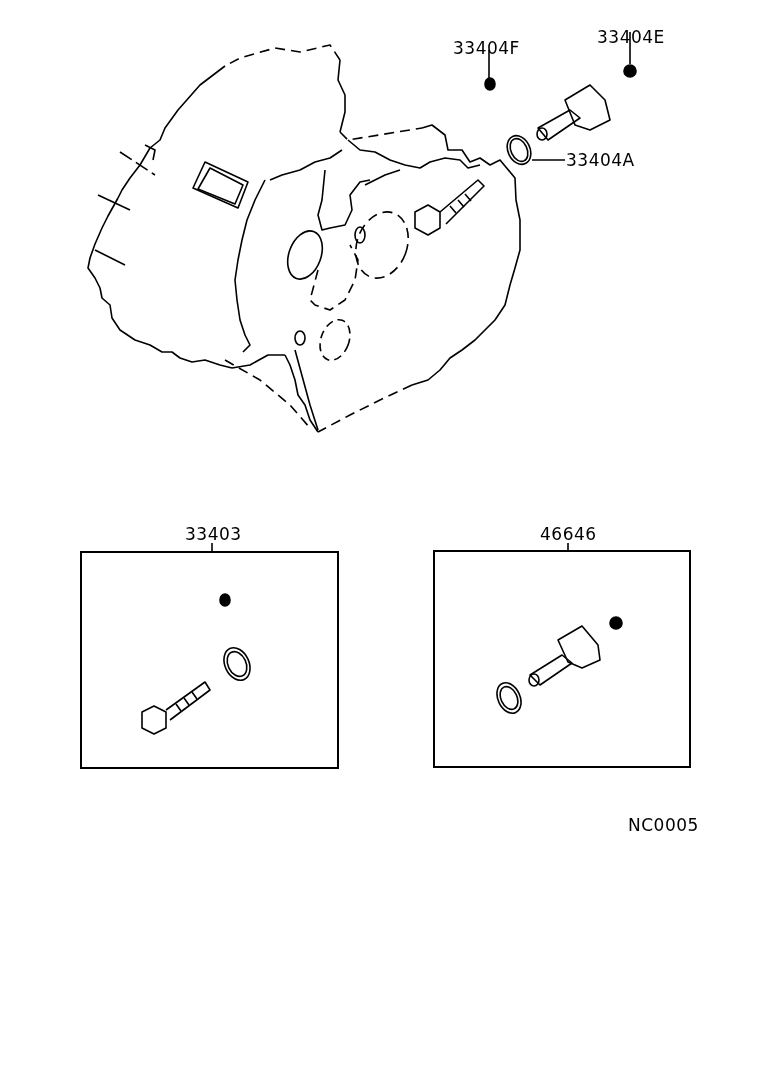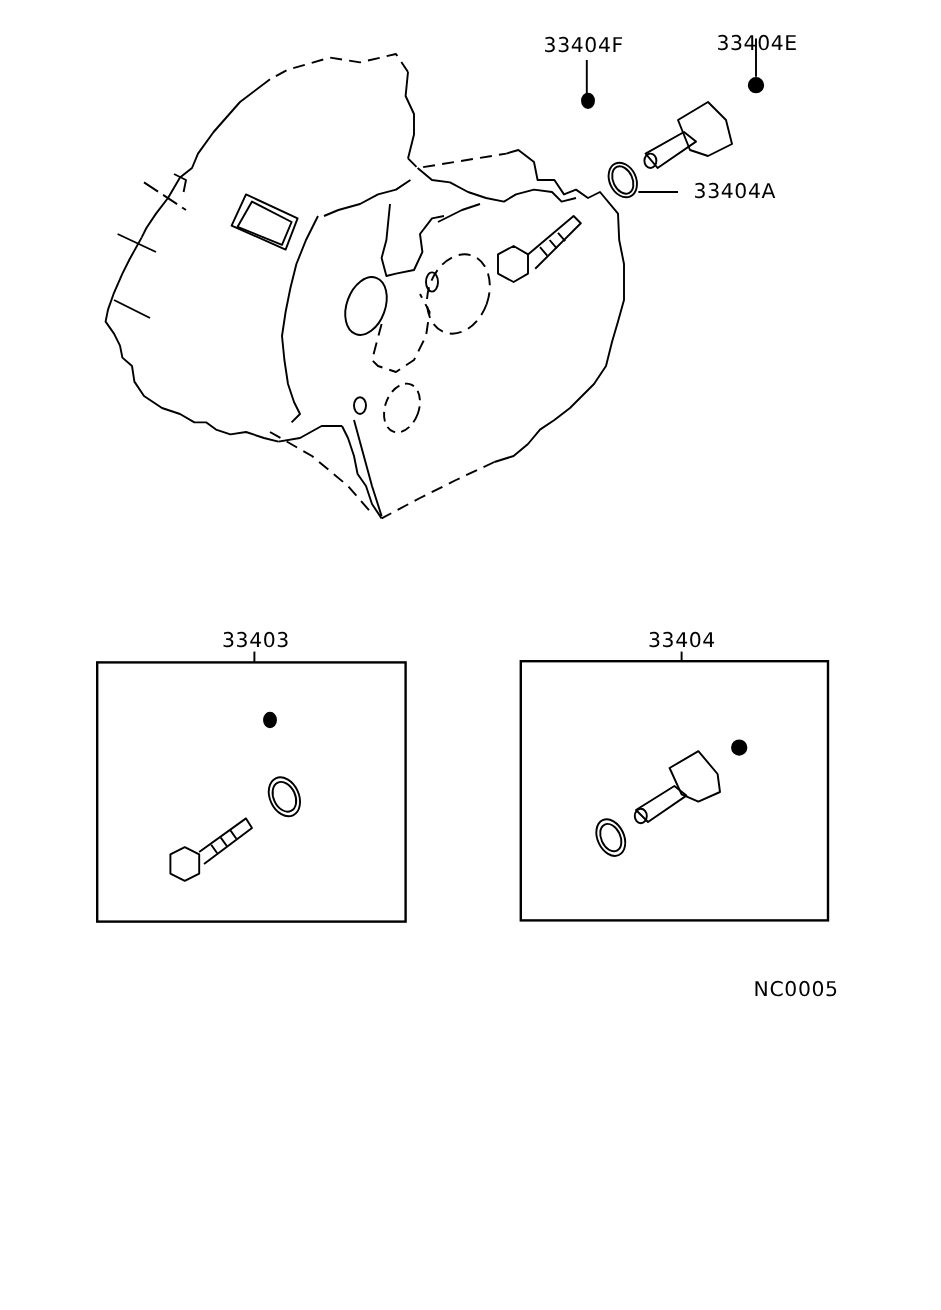--- a/index.html
+++ b/index.html
@@ -82,23 +82,23 @@
     <path d="M530 675 L562 655 L572 663 L540 685 Z"></path>
     <path d="M558 640 L582 626 L598 645 L600 660 L582 668 L568 662 Z"></path>
     <ellipse cx="534" cy="680" rx="5" ry="6"></ellipse>
   </g>
   <ellipse cx="616" cy="623" rx="6" ry="6" fill="#000"></ellipse>
 
   <line x1="212" y1="543" x2="212" y2="552"></line>
   <line x1="568" y1="543" x2="568" y2="551"></line>
 </svg>
 
-<span class="lbl" style="left:453px; top:30px;">33404F</span>
+<span class="lbl" style="left:453px; top:40px;">33404F</span>
 <span class="lbl" style="left:597px; top:29px;">33404E</span>
-<span class="lbl" style="left:566px; top:152px;margin-left:12px;">33404A</span>
+<span class="lbl" style="left:566px; top:152px;">33404A</span>
 
 <span class="lbl" style="left:185px; top:526px;text-align:right;">33403</span>
 <div class="box" style="left:80px; top:551px; width:259px; height:218px;"></div>
 
-<span class="lbl" style="left:540px; top:526px;">33404</span>
+<span class="lbl" style="left:540px; top:526px;">46646</span>
 <div class="box" style="left:433px; top:550px; width:258px; height:218px;"></div>
 
 <span class="lbl" style="left:628px; top:817px;">NC0005</span>
 
 </body></html>

